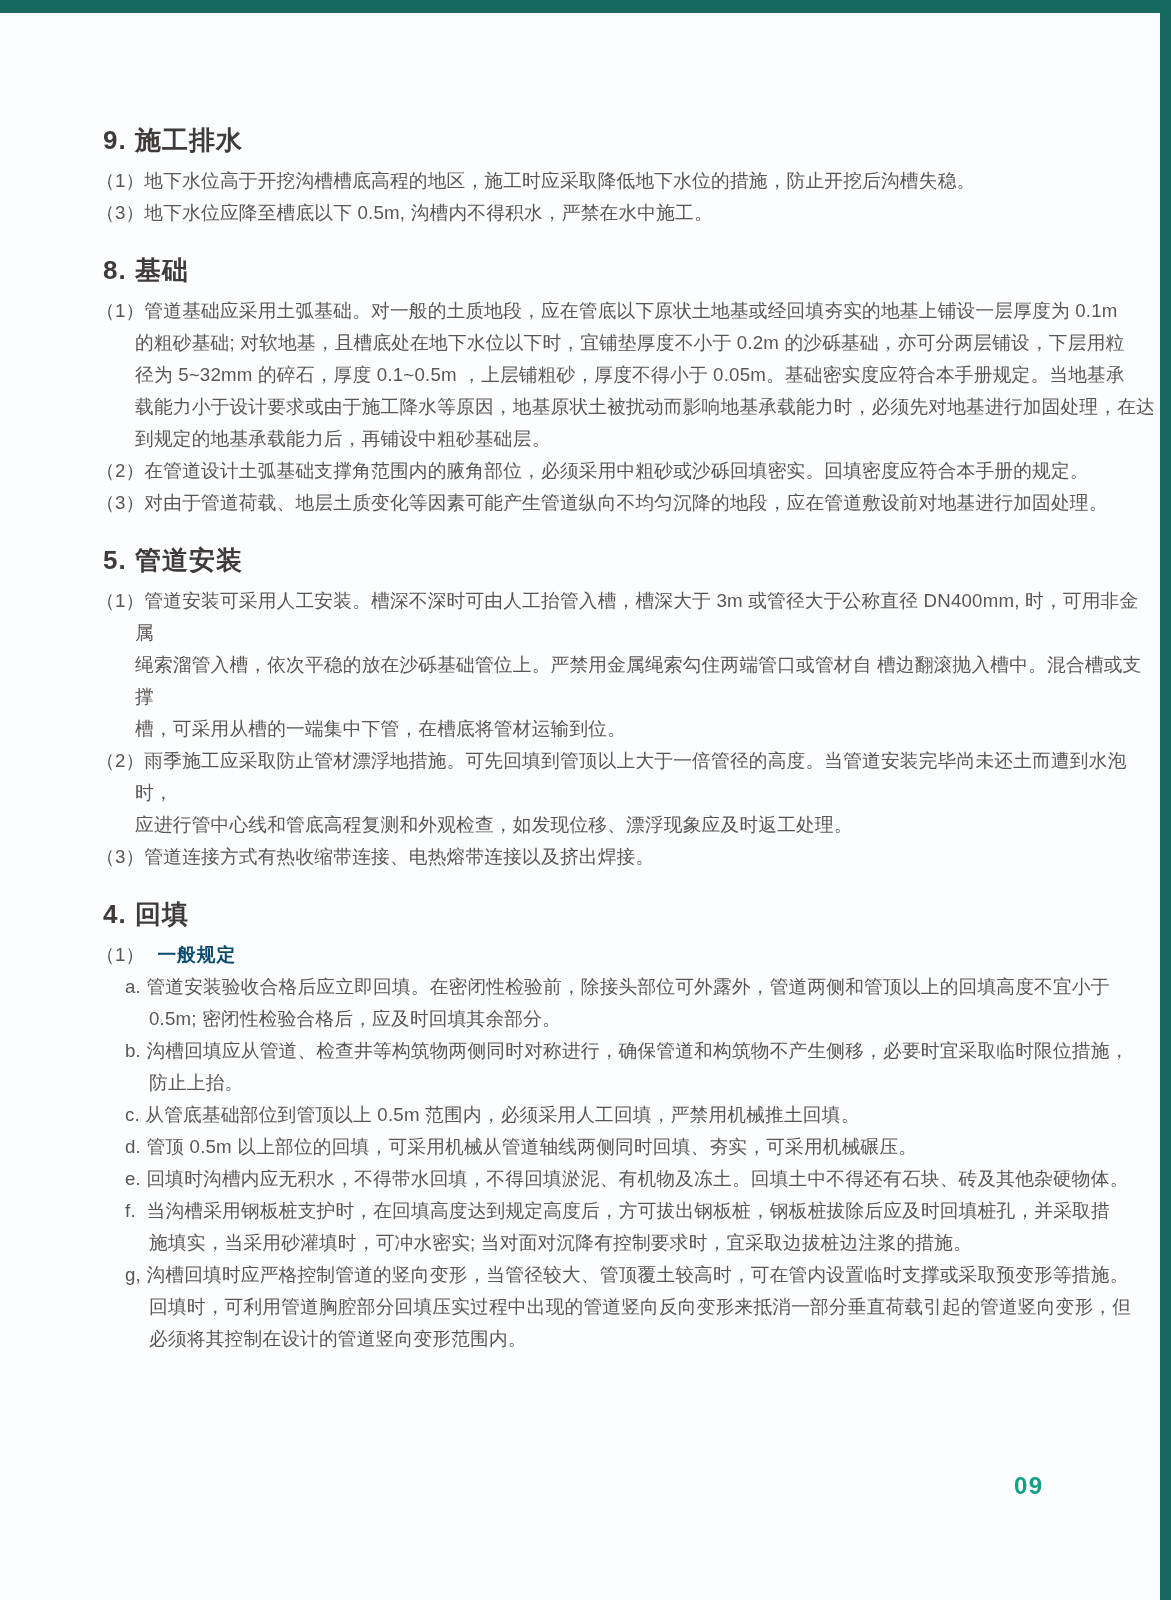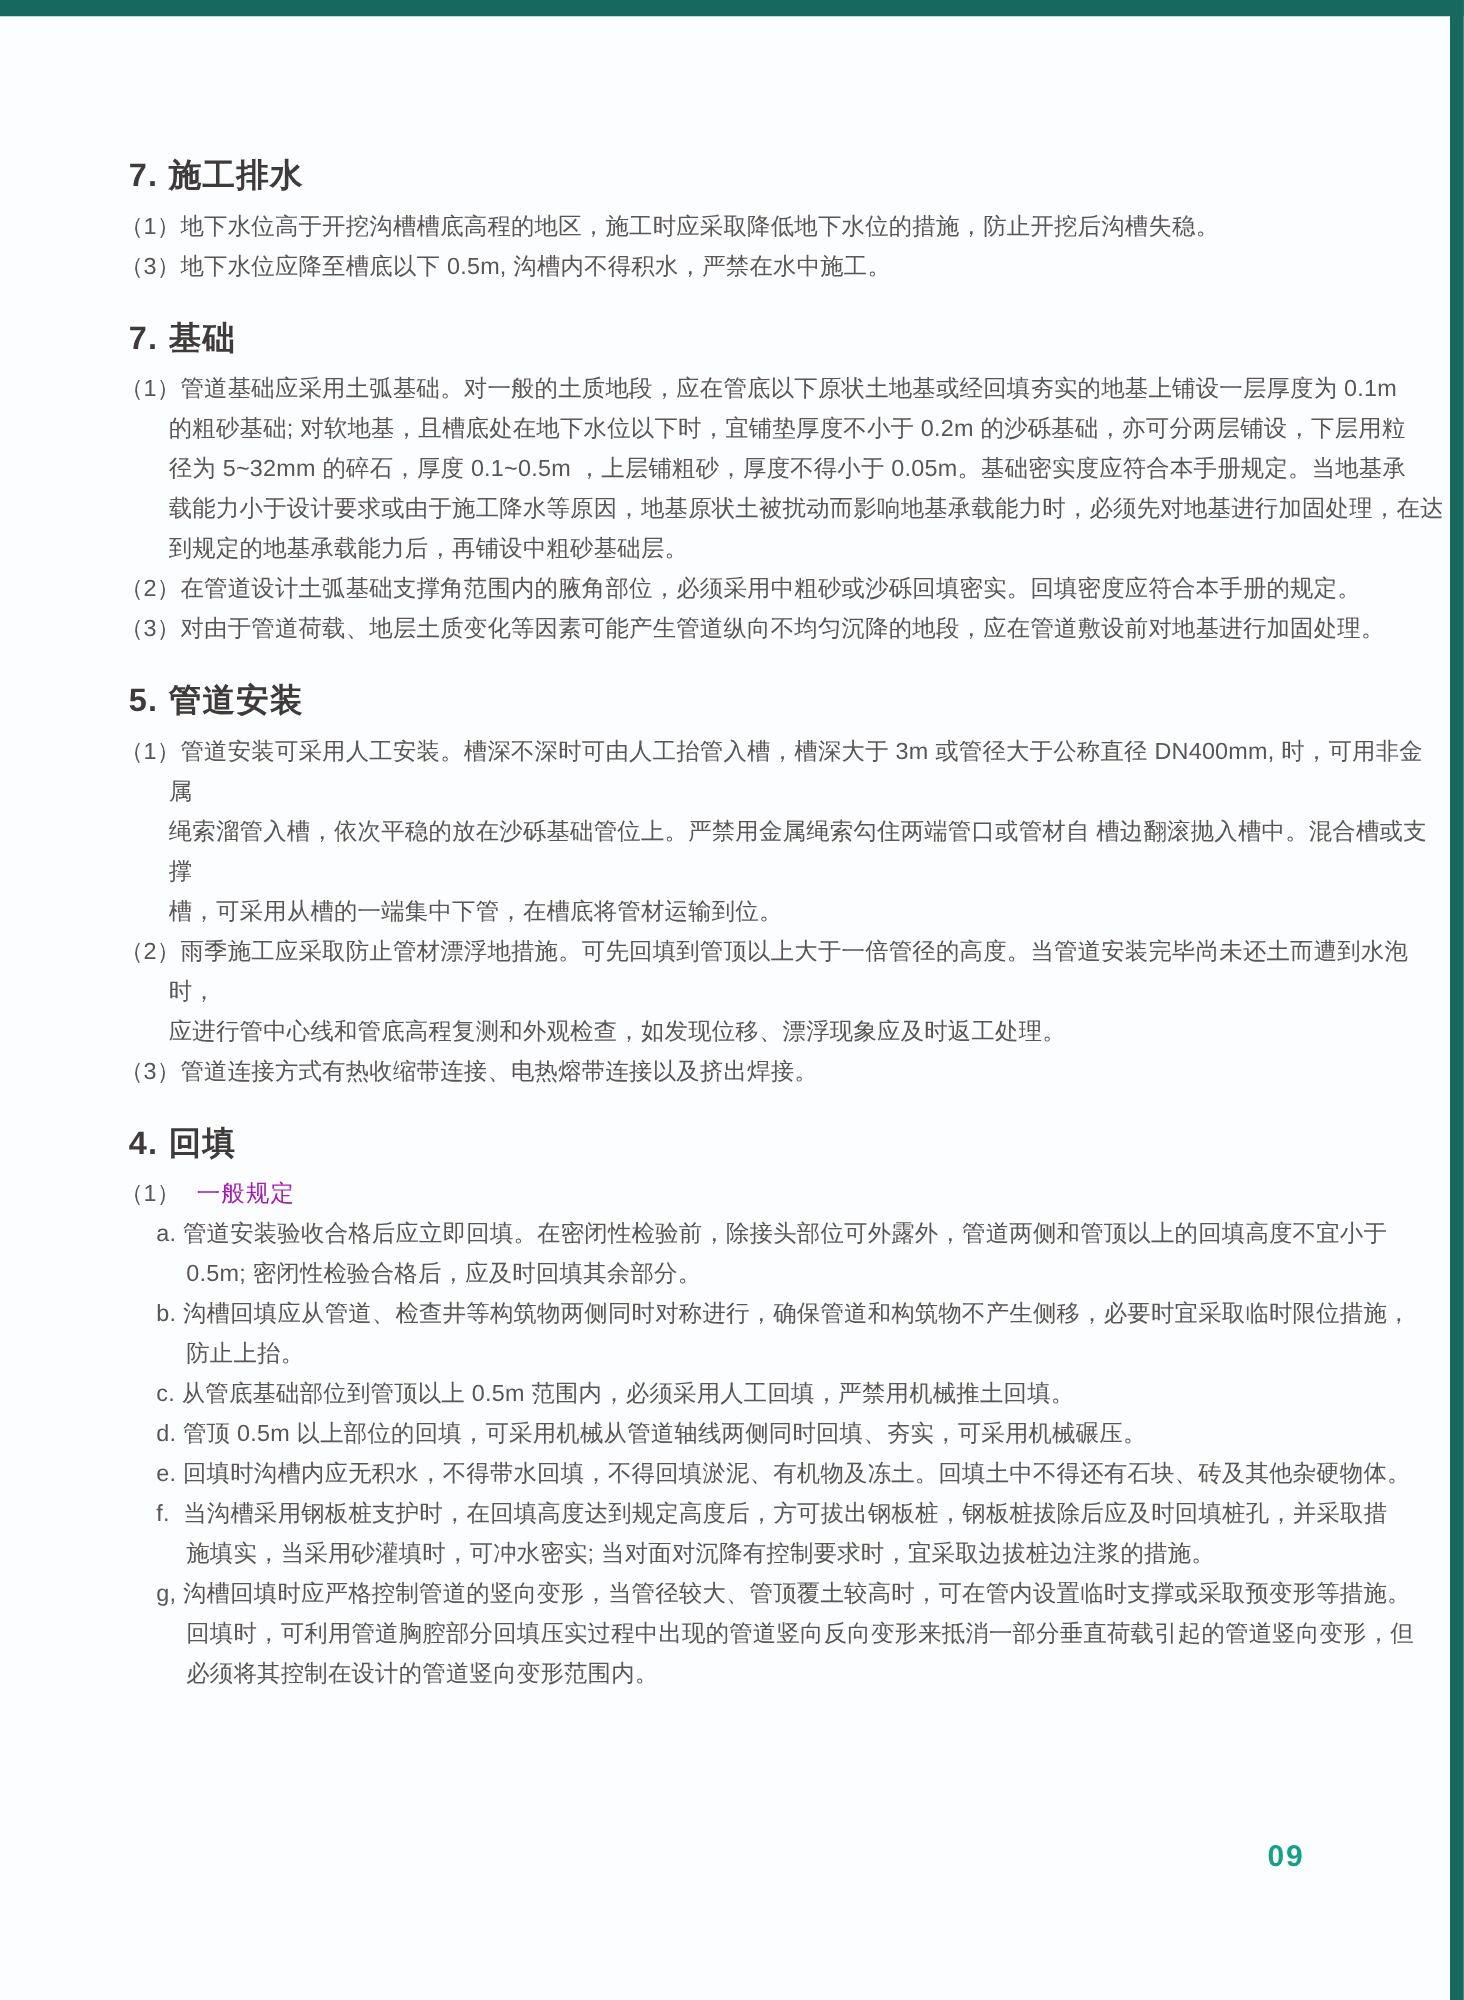--- a/index.html
+++ b/index.html
@@ -42,21 +42,21 @@
     margin: 0 0 7px 7px;
   }
   .section + .section .section-title { margin-top: 23px; }
   p.item {
     margin: 0;
     padding-left: 39px;
     text-indent: -39px;
     white-space: pre-line;
   }
   .sub-row { margin: 2px 0 7px 0; }
-  .sub-label { font-weight: 400; color: #a21caf; margin-left: 13px; letter-spacing: 1px; }
+  .sub-label { font-weight: 700; color: #0c4a6e; margin-left: 13px; letter-spacing: 1px; }
   .letters { margin-left: 29px; }
   p.letter {
     margin: 0;
     padding-left: 24px;
     text-indent: -24px;
     white-space: pre-line;
   }
   .page-number {
     position: absolute;
     left: 1014px; top: 1472px;
@@ -70,27 +70,27 @@
 <body>
 
 <div class="page">
 
   <div class="edge-top"></div>
   <div class="edge-right"></div>
 
   <div class="content">
 
     <div class="section">
-      <h2 class="section-title">7. 施工排水</h2>
+      <h2 class="section-title">9. 施工排水</h2>
       <p class="item">（1）地下水位高于开挖沟槽槽底高程的地区，施工时应采取降低地下水位的措施，防止开挖后沟槽失稳。</p>
       <p class="item">（3）地下水位应降至槽底以下 0.5m, 沟槽内不得积水，严禁在水中施工。</p>
     </div>
 
     <div class="section">
-      <h2 class="section-title">7. 基础</h2>
+      <h2 class="section-title">8. 基础</h2>
       <p class="item">（1）管道基础应采用土弧基础。对一般的土质地段，应在管底以下原状土地基或经回填夯实的地基上铺设一层厚度为 0.1m
 的粗砂基础; 对软地基，且槽底处在地下水位以下时，宜铺垫厚度不小于 0.2m 的沙砾基础，亦可分两层铺设，下层用粒
 径为 5~32mm 的碎石，厚度 0.1~0.5m ，上层铺粗砂，厚度不得小于 0.05m。基础密实度应符合本手册规定。当地基承
 载能力小于设计要求或由于施工降水等原因，地基原状土被扰动而影响地基承载能力时，必须先对地基进行加固处理，在达
 到规定的地基承载能力后，再铺设中粗砂基础层。</p>
       <p class="item">（2）在管道设计土弧基础支撑角范围内的腋角部位，必须采用中粗砂或沙砾回填密实。回填密度应符合本手册的规定。</p>
       <p class="item">（3）对由于管道荷载、地层土质变化等因素可能产生管道纵向不均匀沉降的地段，应在管道敷设前对地基进行加固处理。</p>
     </div>
 
     <div class="section">

